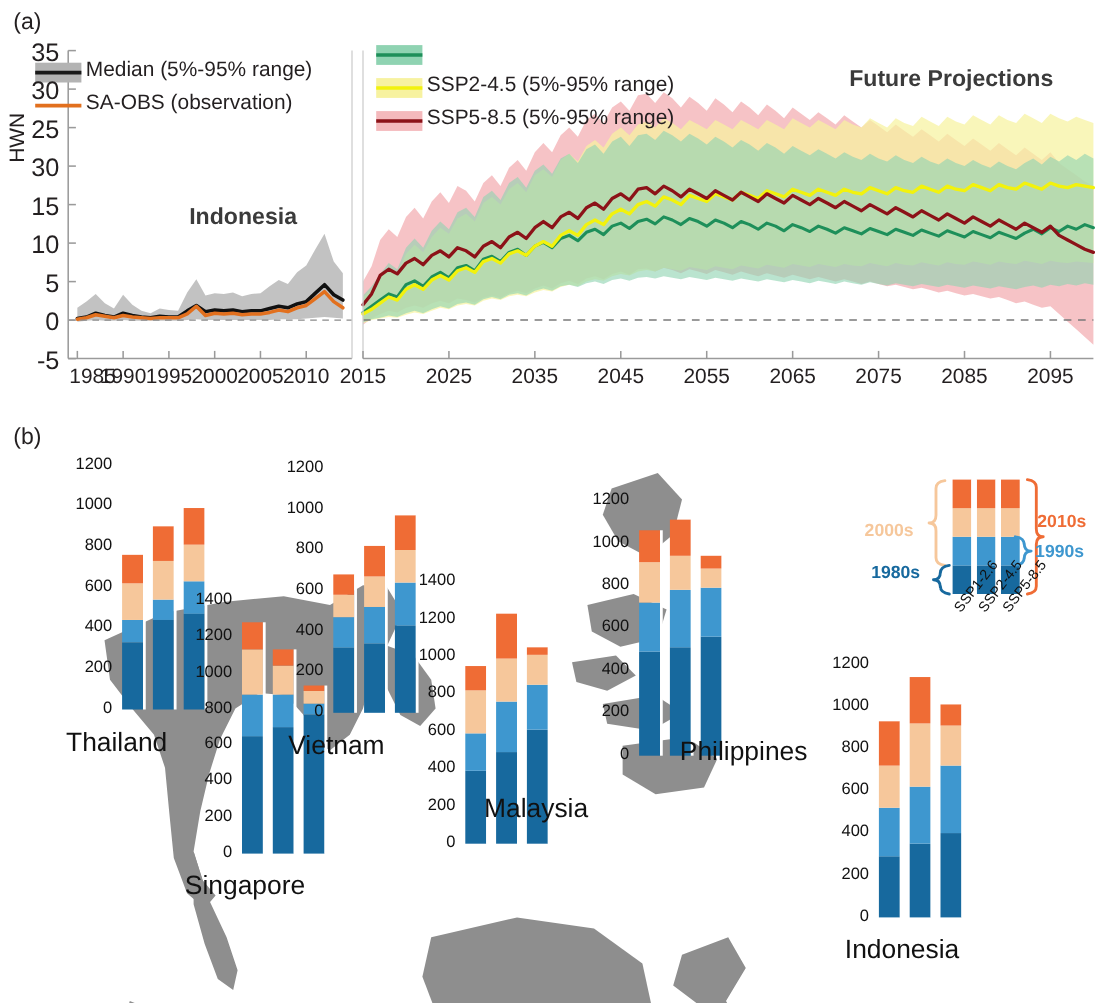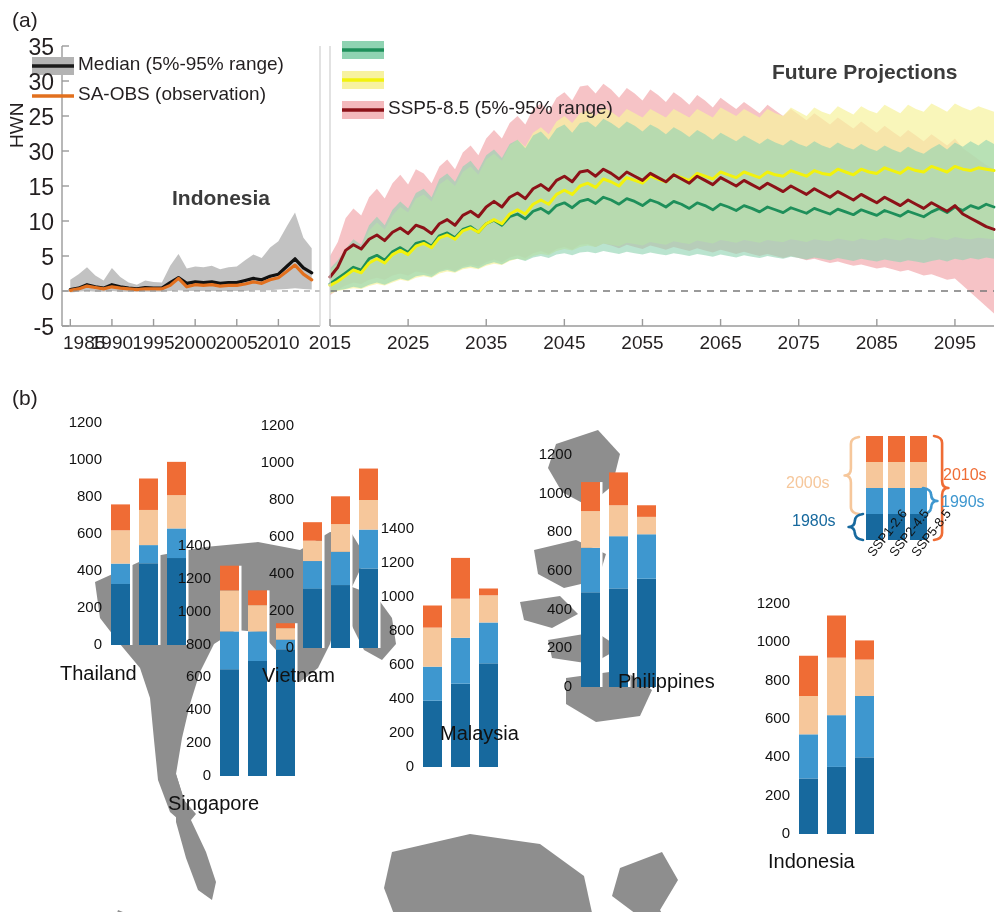--- a/index.html
+++ b/index.html
@@ -13,24 +13,24 @@
   .ylab-a{position:absolute;left:6px;top:148px;font-size:19px;
           transform:rotate(-90deg);transform-origin:left top;white-space:nowrap;}
 
   .atick{position:absolute;font-size:23px;text-align:right;white-space:nowrap;}
   .xtick{position:absolute;font-size:19px;text-align:center;white-space:nowrap;}
 
   .legend-txt{position:absolute;font-size:19px;white-space:nowrap;}
 
   .bigtxt{position:absolute;font-weight:bold;font-size:21px;color:#3b3b3b;white-space:nowrap;}
 
-  .cname{position:absolute;font-size:20px;color:#111;white-space:nowrap;}
+  .cname{position:absolute;font-size:24px;color:#111;white-space:nowrap;}
   .btick{position:absolute;font-size:15px;text-align:right;white-space:nowrap;color:#111;}
 
-  .lgd-dec{position:absolute;font-size:16px;font-weight:normal;white-space:nowrap;}
+  .lgd-dec{position:absolute;font-size:16px;font-weight:bold;white-space:nowrap;}
   .lgd-ssp{position:absolute;font-size:13px;white-space:nowrap;
            transform:rotate(-52deg);transform-origin:left top;color:#111;}
   svg{display:block;}
 </style>
 </head>
 <body>
 
 <div class="fig">
 
   <div class="panel-tag" id="tag-a">(a)</div>
@@ -251,20 +251,21 @@
     <div class="xtick" style="left: 373.118px; width: 70px; top: 332px;">2025</div>
     <div class="xtick" style="left: 451.235px; width: 70px; top: 332px;">2035</div>
     <div class="xtick" style="left: 529.353px; width: 70px; top: 332px;">2045</div>
     <div class="xtick" style="left: 607.471px; width: 70px; top: 332px;">2055</div>
     <div class="xtick" style="left: 685.588px; width: 70px; top: 332px;">2065</div>
     <div class="xtick" style="left: 763.706px; width: 70px; top: 332px;">2075</div>
     <div class="xtick" style="left: 841.824px; width: 70px; top: 332px;">2085</div>
     <div class="xtick" style="left: 919.941px; width: 70px; top: 332px;">2095</div>
     <div class="legend-txt" style="left: 78px; top: 53px;">Median (5%-95% range)</div>
     <div class="legend-txt" style="left: 78px; top: 83px;">SA-OBS (observation)</div>
+    <div class="legend-txt" style="left: 388px; top: 67px;">SSP2-4.5 (5%-95% range)</div>
     <div class="legend-txt" style="left: 388px; top: 97px;">SSP5-8.5 (5%-95% range)</div>
     <div class="btick" style="left: 52px; width: 50px; top: 635px;">0</div>
     <div class="btick" style="left: 52px; width: 50px; top: 598px;">200</div>
     <div class="btick" style="left: 52px; width: 50px; top: 561px;">400</div>
     <div class="btick" style="left: 52px; width: 50px; top: 524px;">600</div>
     <div class="btick" style="left: 52px; width: 50px; top: 487px;">800</div>
     <div class="btick" style="left: 52px; width: 50px; top: 450px;">1000</div>
     <div class="btick" style="left: 52px; width: 50px; top: 413px;">1200</div>
     <div class="cname" style="left: 60px; top: 662px;">Thailand</div>
     <div class="btick" style="left: 161px; width: 50px; top: 766px;">0</div>

